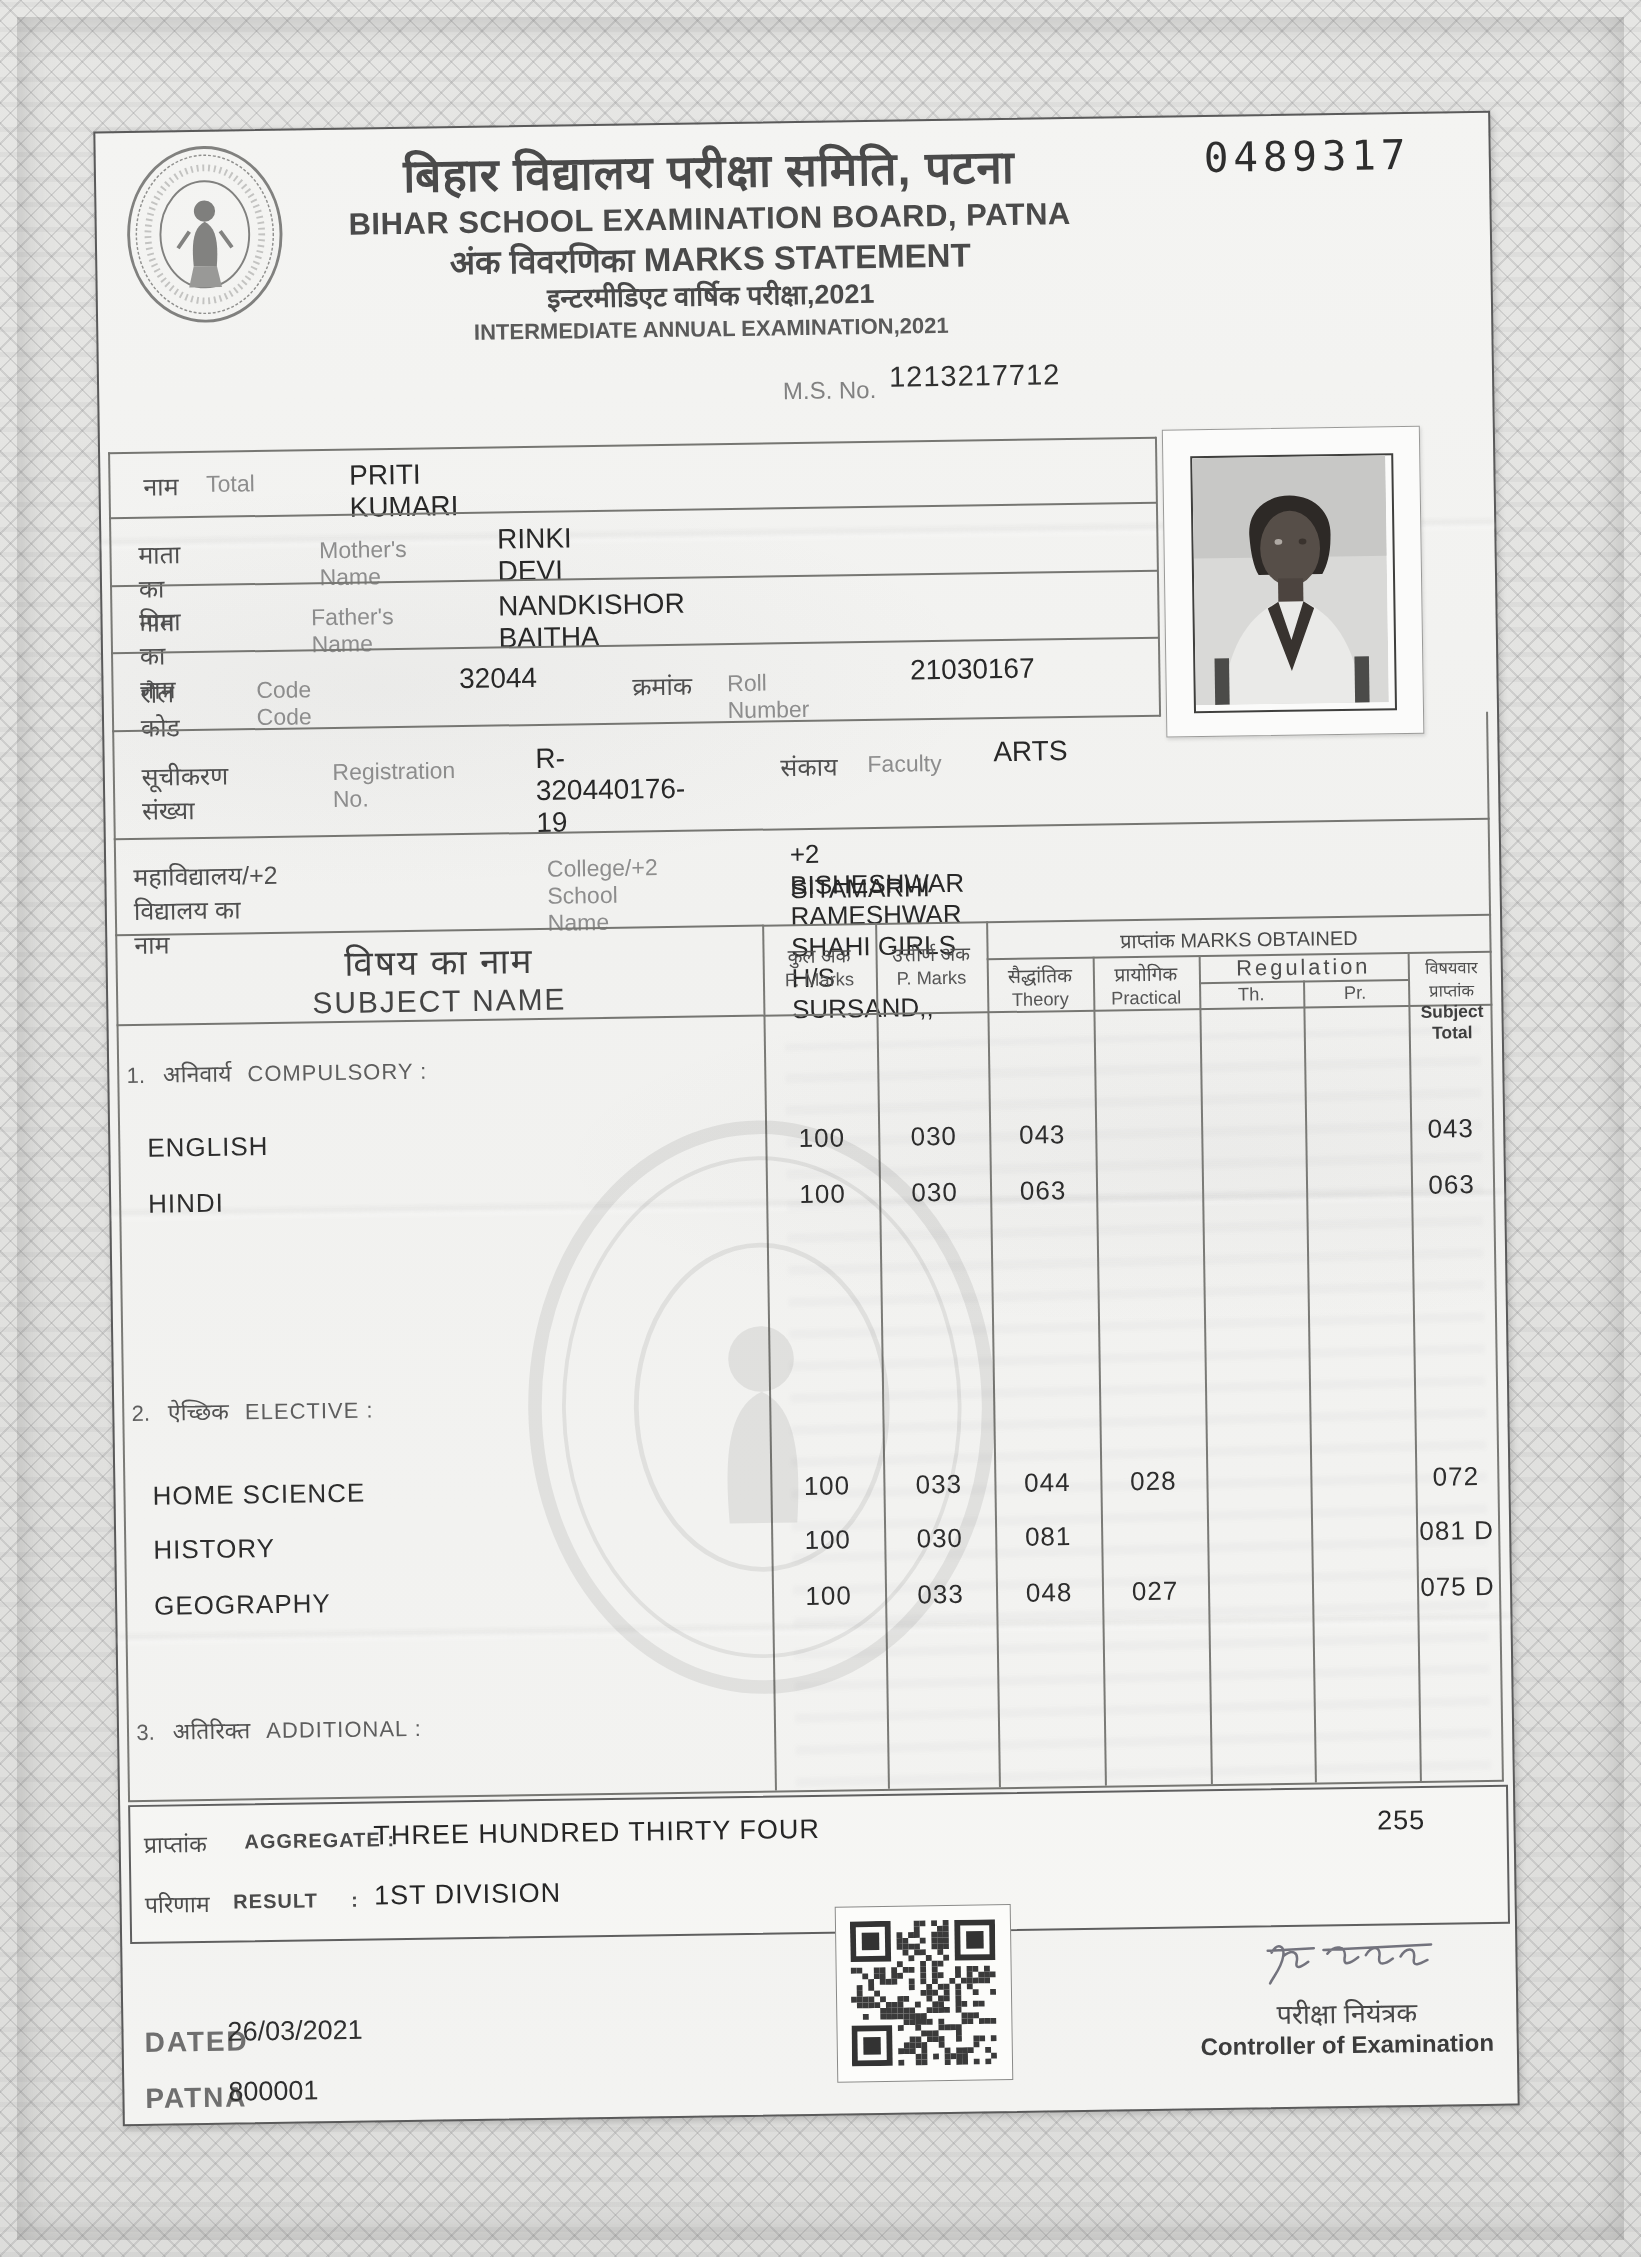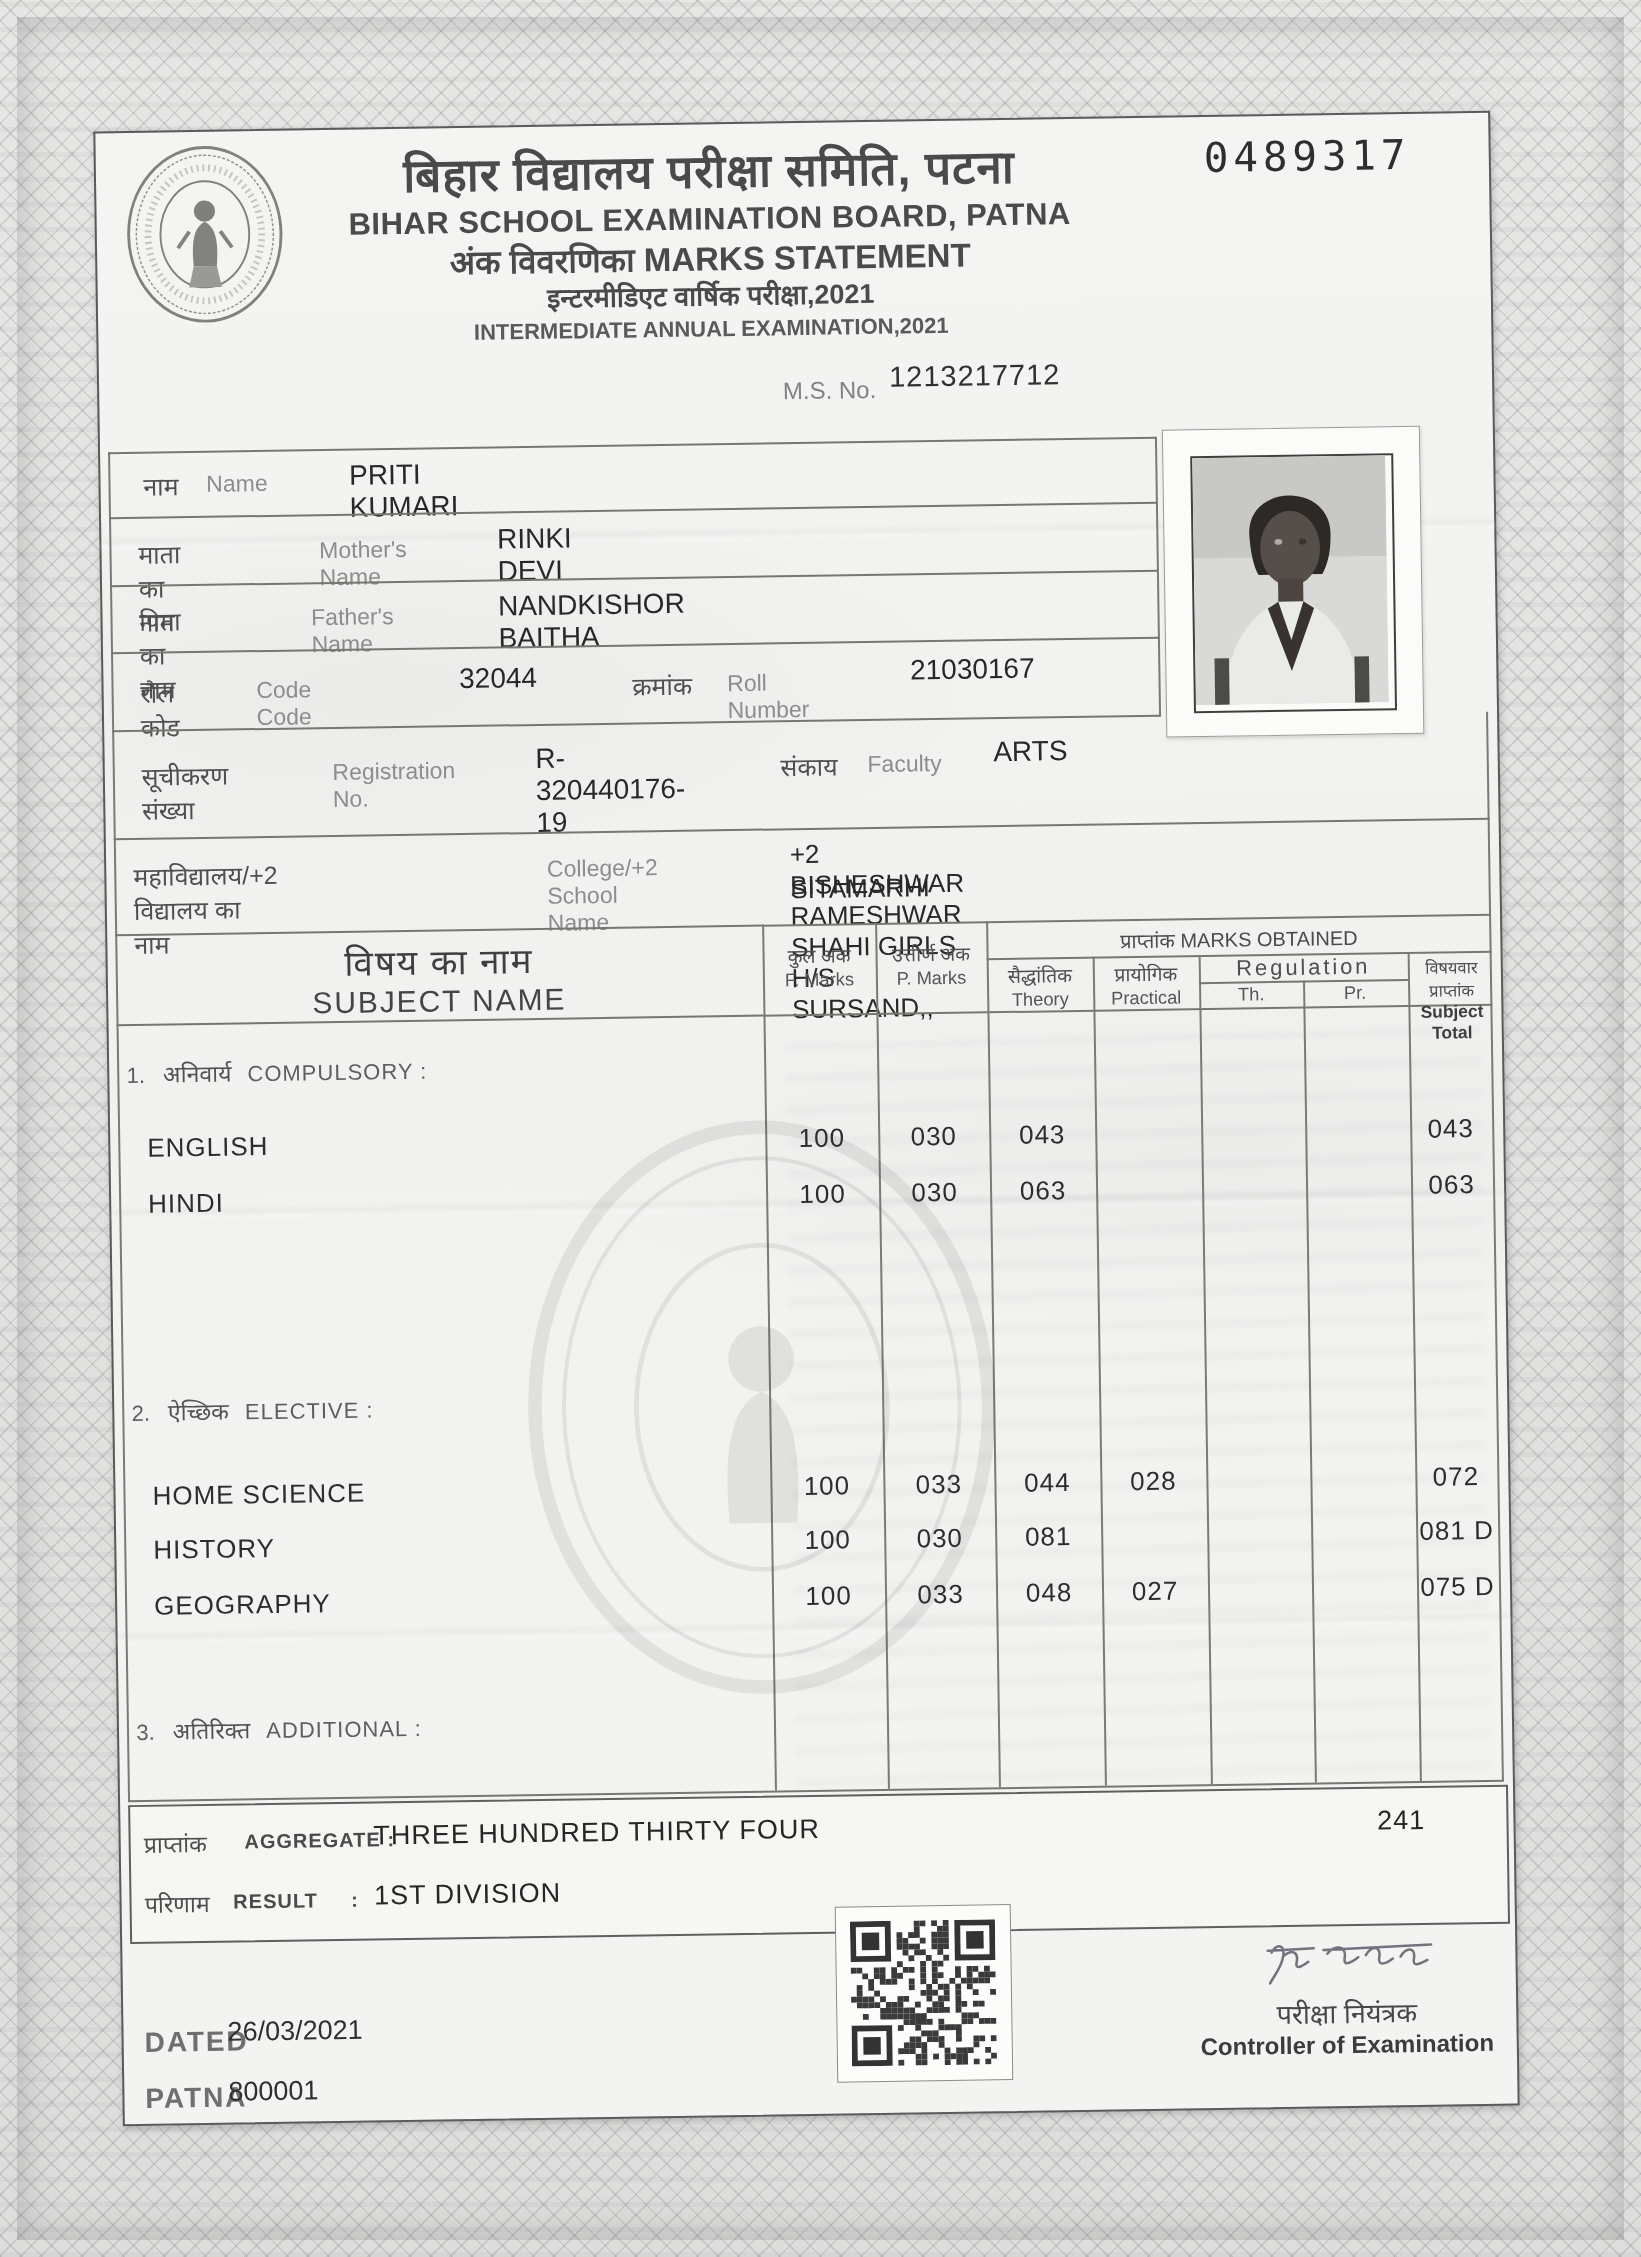--- a/index.html
+++ b/index.html
@@ -121,21 +121,21 @@
     </div>
     <div class="serial">0489317</div>
 
     <div class="msno">
       <span class="ms-label">M.S. No.</span>
       <span class="ms-value">1213217712</span>
     </div>
 
     <div class="frow" style="top:336px">
       <span class="flabel-hi abs" style="left:35px">नाम</span>
-      <span class="flabel-en abs" style="left:98px;top:2.9px">Name</span>
+      <span class="flabel-en abs" style="left:98px;top:2.9px">Total</span>
       <span class="fvalue abs" style="left:241px;top:-5.8px">PRITI KUMARI</span>
     </div>
     <div class="frow" style="top:404px">
       <span class="flabel-hi abs" style="left:29px">माता का नाम</span>
       <span class="flabel-en abs" style="left:210px;top:2.9px">Mother's Name</span>
       <span class="fvalue abs" style="left:388px;top:-7.7px">RINKI DEVI</span>
     </div>
     <div class="frow" style="top:471px">
       <span class="flabel-hi abs" style="left:29px">पिता का नाम</span>
       <span class="flabel-en abs" style="left:201px;top:2.9px">Father's Name</span>
@@ -305,21 +305,21 @@
       <span class="c c4">027</span>
       <span class="c c5"></span>
       <span class="c c6"></span>
       <span class="c c7">075 D</span>
     </div>
 
     <div class="aggbox">
       <span class="agg-hi abs" style="left:13.5px;top:21px">प्राप्तांक</span>
       <span class="agg-en abs" style="left:114px;top:25px">AGGREGATE :</span>
       <span class="agg-val abs" style="left:243px;top:17.4px">THREE HUNDRED THIRTY FOUR</span>
-      <span class="agg-val abs" style="left:1247px;top:17.4px">241</span>
+      <span class="agg-val abs" style="left:1247px;top:17.4px">255</span>
       <span class="agg-hi abs" style="left:13.5px;top:81px">परिणाम</span>
       <span class="agg-en abs" style="left:102px;top:85px">RESULT</span>
       <span class="agg-en abs" style="left:220px;top:85px">:</span>
       <span class="agg-val abs" style="left:243px;top:77px">1ST DIVISION</span>
     </div>
 
     <span class="f-label abs" style="left:21px;top:1894px">DATED</span>
     <span class="f-value abs" style="left:104px;top:1885px">26/03/2021</span>
     <span class="f-label abs" style="left:21px;top:1950px">PATNA</span>
     <span class="f-value abs" style="left:104px;top:1945px">800001</span>

